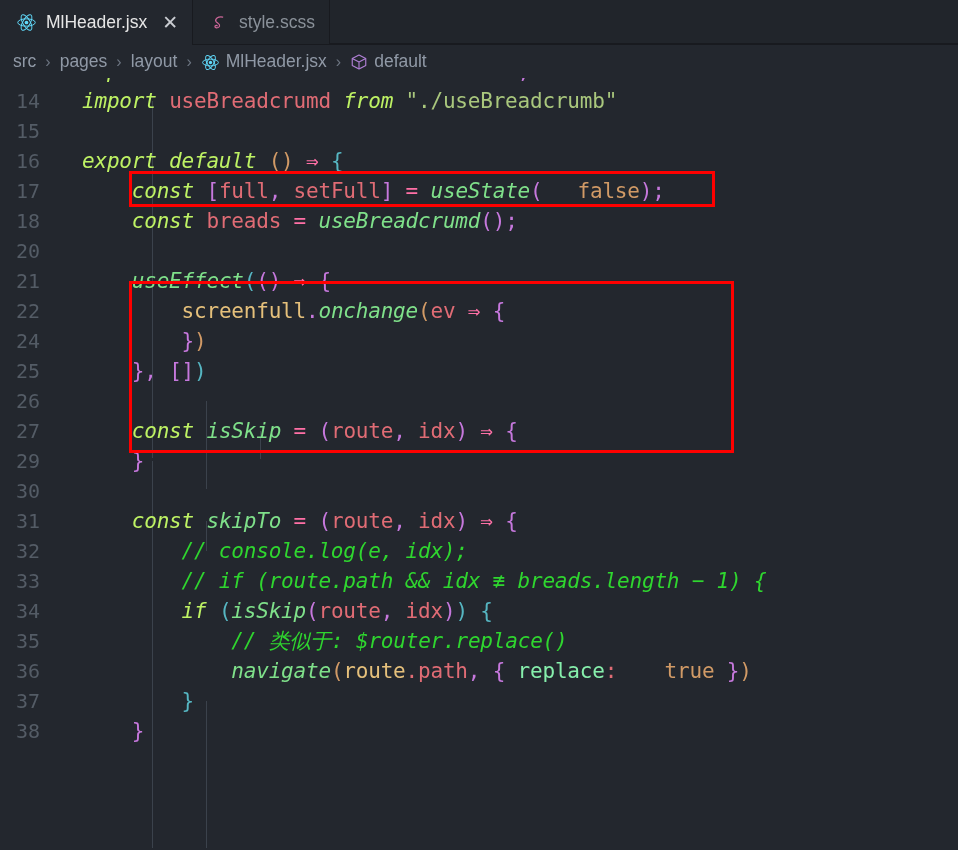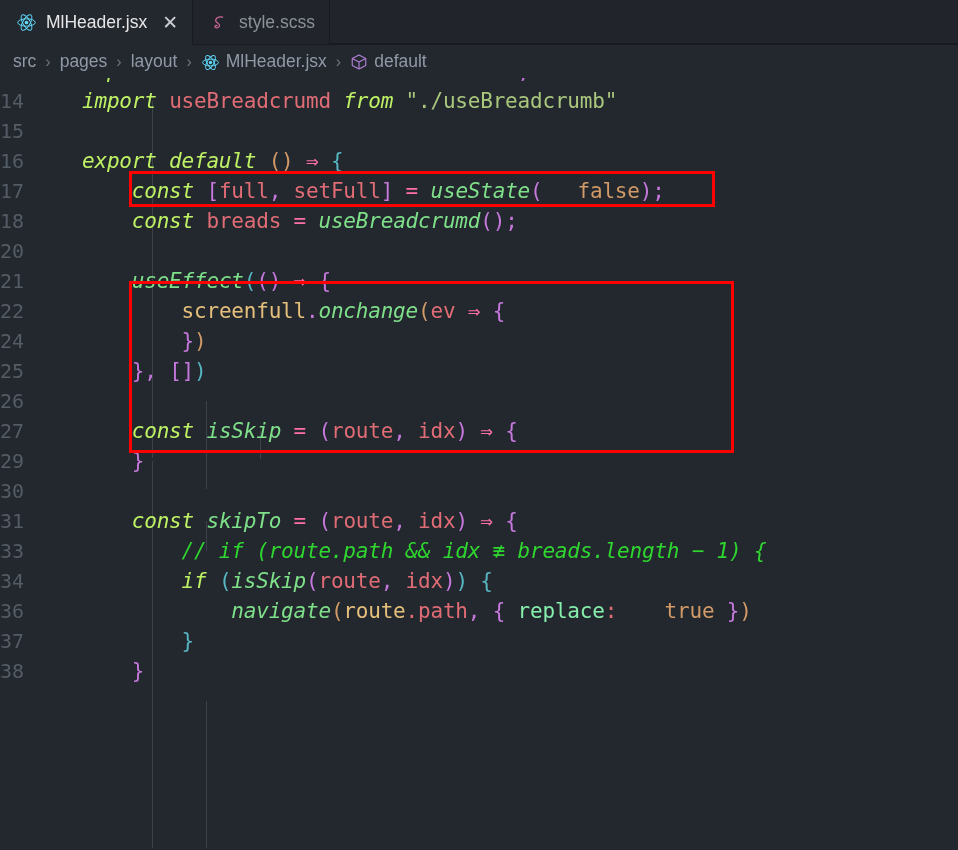--- a/index.html
+++ b/index.html
@@ -50,21 +50,21 @@
   
   .editor{
     position:relative; height:772px; background:#23272e; overflow:hidden;
   }
   .code-layer{ position:absolute; inset:0; }
   .row{
     height:30px; line-height:30px; display:flex; align-items:center;
     font-size:21px;
   }
   .ln{
-    width:82px; flex:0 0 82px; text-align:left; padding-right:26px;
+    width:82px; flex:0 0 82px; text-align:center; padding-right:26px;
     color:#545c66; font-size:20px;
     font-family:"DejaVu Sans Mono", monospace;
   }
   .code{
     flex:1; white-space:pre; color:#abb2bf;
     font-family:"DejaVu Sans Mono", monospace;
     letter-spacing:-0.2px;
   }
 
   
@@ -238,31 +238,39 @@
     <div class="row">
       <div class="ln">30</div>
       <div class="code"></div>
     </div>
 
     <div class="row">
       <div class="ln">31</div>
       <div class="code">    <span class="kw">const</span> <span class="fn">skipTo</span> <span class="op">=</span> <span class="p2">(</span><span class="var">route</span><span class="pun">,</span> <span class="var">idx</span><span class="p2">)</span> <span class="op">⇒</span> <span class="p2">{</span></div>
     </div>
 
+    <div class="row">
+      <div class="ln">32</div>
+      <div class="code cmt">        // console.log(e, idx);</div>
+    </div>
 
     <div class="row">
       <div class="ln">33</div>
       <div class="code cmt">        // if (route.path &amp;&amp; idx ≢ breads.length − 1) {</div>
     </div>
 
     <div class="row">
       <div class="ln">34</div>
       <div class="code">        <span class="kw">if</span> <span class="p1">(</span><span class="fn">isSkip</span><span class="p2">(</span><span class="var">route</span><span class="pun">,</span> <span class="var">idx</span><span class="p2">)</span><span class="p1">)</span> <span class="p1">{</span></div>
     </div>
 
+    <div class="row">
+      <div class="ln">35</div>
+      <div class="code cmt">            // 类似于: $router.replace()</div>
+    </div>
 
     <div class="row">
       <div class="ln">36</div>
       <div class="code">            <span class="fn">navigate</span><span class="p3">(</span><span class="obj">route</span><span class="var">.</span><span class="var">path</span><span class="pun">,</span> <span class="pun">{</span> <span class="fnp">replace</span><span class="var">:</span> <span class="num">true</span> <span class="pun">}</span><span class="p3">)</span></div>
     </div>
 
     <div class="row">
       <div class="ln">37</div>
       <div class="code">        <span class="p1">}</span></div>
     </div>

